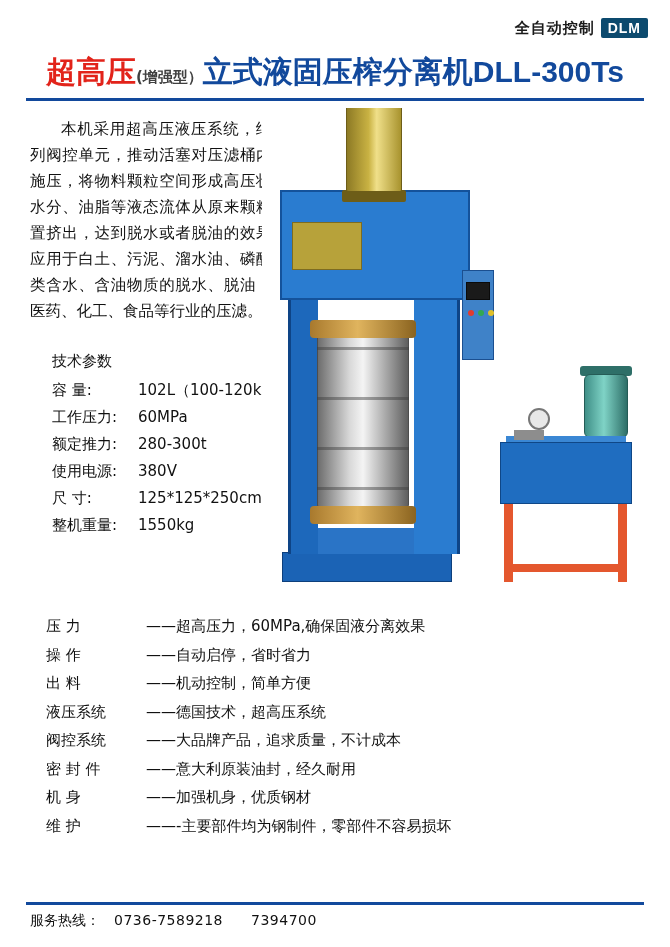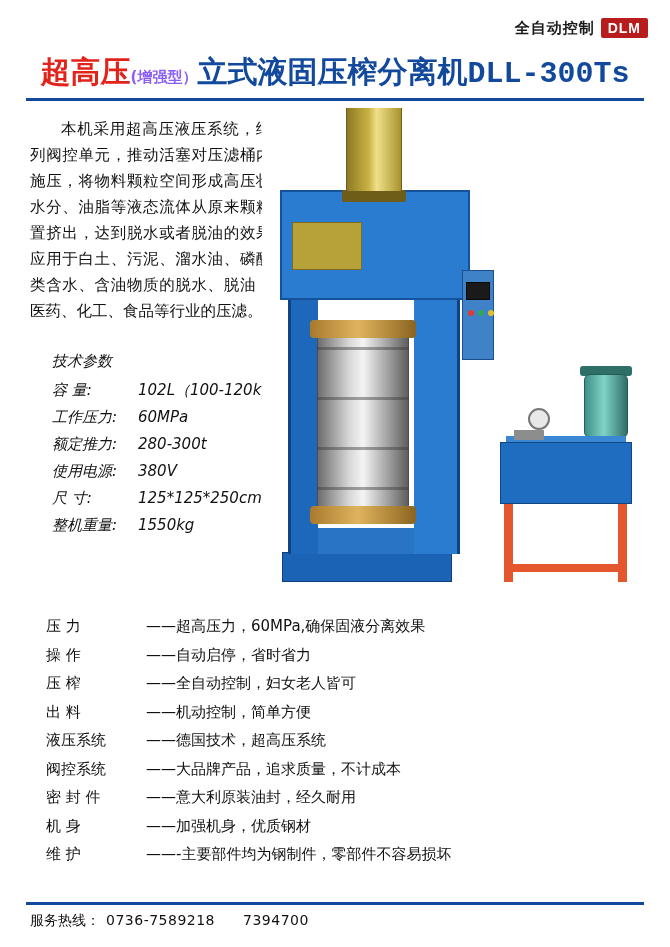--- a/index.html
+++ b/index.html
@@ -28,21 +28,21 @@
   }
   .logo-cn {
     font-size: 15px;
     font-weight: bold;
     color: #1b1b1b;
     letter-spacing: 1px;
     padding-right: 6px;
     font-family: "DejaVu Sans", sans-serif;
   }
   .logo-box {
-    background: #b91c1c;
+    background: #0c4a6e;
     color: #ffffff;
     font-size: 14px;
     font-weight: bold;
     letter-spacing: 1px;
     padding: 2px 7px 2px 7px;
     border-radius: 2px;
     font-family: "Liberation Sans", sans-serif;
   }
   
   .title-wrap {
@@ -56,28 +56,28 @@
   .title-red {
     font-size: 30px;
     font-weight: bold;
     color: #e2231a;
     font-family: "DejaVu Sans", sans-serif;
     letter-spacing: 0px;
   }
   .title-sub {
     font-size: 15px;
     font-weight: bold;
-    color: #8b5cf6;
+    color: #404040;
     font-family: "DejaVu Sans", sans-serif;
   }
   .title-blue {
     font-size: 30px;
     font-weight: bold;
     color: #12499c;
-    font-family: Liberation Mono, monospace;
+    font-family: Liberation Sans, sans-serif;
     letter-spacing: 0px;
   }
   .title-rule {
     position: absolute;
     top: 98px;
     left: 26px;
     width: 618px;
     height: 3px;
     background: #12499c;
   }
@@ -97,21 +97,20 @@
   
   .spec {
     position: absolute;
     top: 348px;
     left: 52px;
     width: 300px;
     font-size: 15px;
     line-height: 27px;
     color: #111;
     font-family: "DejaVu Sans", sans-serif;
-    font-style: italic;
   }
   .spec-title { margin-bottom: 2px; }
   .spec-row { white-space: nowrap; }
   .spec-key { display: inline-block; width: 86px; }
   
   .photo {
     position: absolute;
     top: 108px;
     left: 262px;
     width: 390px;
@@ -253,21 +252,21 @@
   }
   .footer {
     position: absolute;
     left: 30px;
     top: 912px;
     font-size: 14px;
     color: #111;
     font-family: "DejaVu Sans", sans-serif;
     white-space: nowrap;
   }
-  .footer .ph { margin-left: 6px; letter-spacing: .5px; }
+  .footer .ph { margin-left: 14px; letter-spacing: .5px; }
   .footer .ph2 { margin-left: 28px; letter-spacing: .5px; }
 </style>
 </head>
 <body>
 
 <div class="page">
 
   <div class="logo-bar">
     <span class="logo-cn">全自动控制</span>
     <span class="logo-box">DLM</span>
@@ -326,21 +325,20 @@
       <div class="valve"></div>
       <div class="pump-leg-l"></div>
       <div class="pump-leg-r"></div>
       <div class="pump-rail"></div>
     </div>
   </div>
 
   <div class="features">
     <div class="feat-row"><span class="feat-key">压    力</span><span>——超高压力，60MPa,确保固液分离效果</span></div>
     <div class="feat-row"><span class="feat-key">操    作</span><span>——自动启停，省时省力</span></div>
-    <div class="feat-row"><span class="feat-key">压    榨</span><span>——全自动控制，妇女老人皆可</span></div>
     <div class="feat-row"><span class="feat-key">出    料</span><span>——机动控制，简单方便</span></div>
     <div class="feat-row"><span class="feat-key">液压系统</span><span>——德国技术，超高压系统</span></div>
     <div class="feat-row"><span class="feat-key">阀控系统</span><span>——大品牌产品，追求质量，不计成本</span></div>
     <div class="feat-row"><span class="feat-key">密 封 件</span><span>——意大利原装油封，经久耐用</span></div>
     <div class="feat-row"><span class="feat-key">机    身</span><span>——加强机身，优质钢材</span></div>
     <div class="feat-row"><span class="feat-key">维    护</span><span>——-主要部件均为钢制件，零部件不容易损坏</span></div>
   </div>
 
   <div class="footer-rule"></div>
   <div class="footer">

